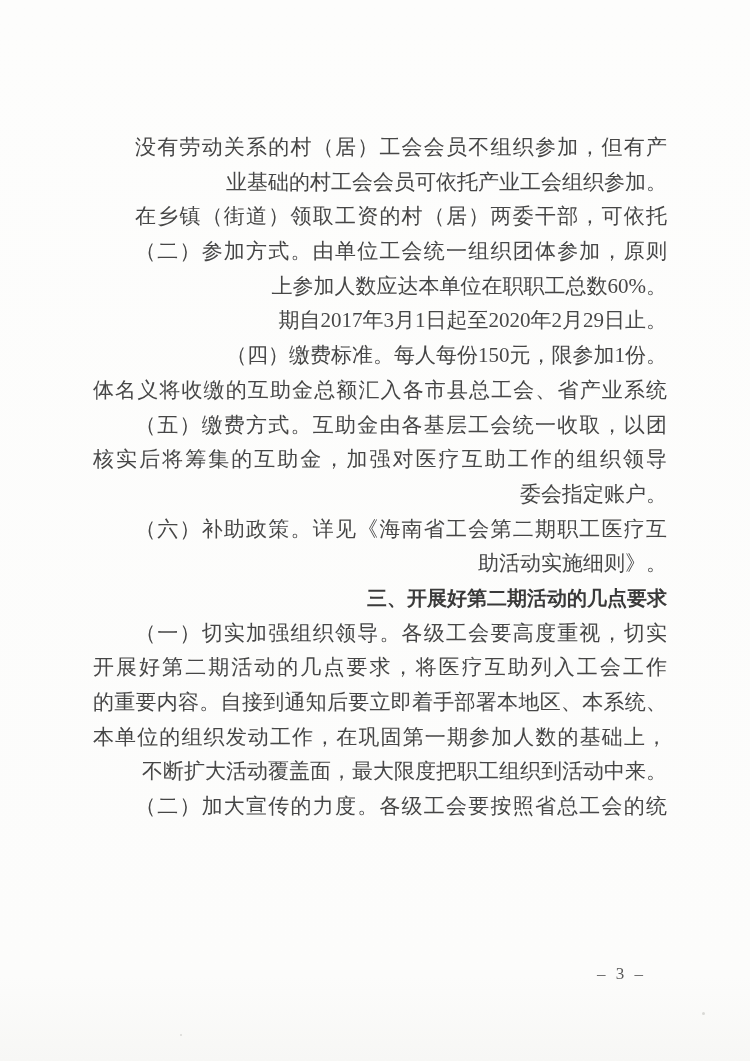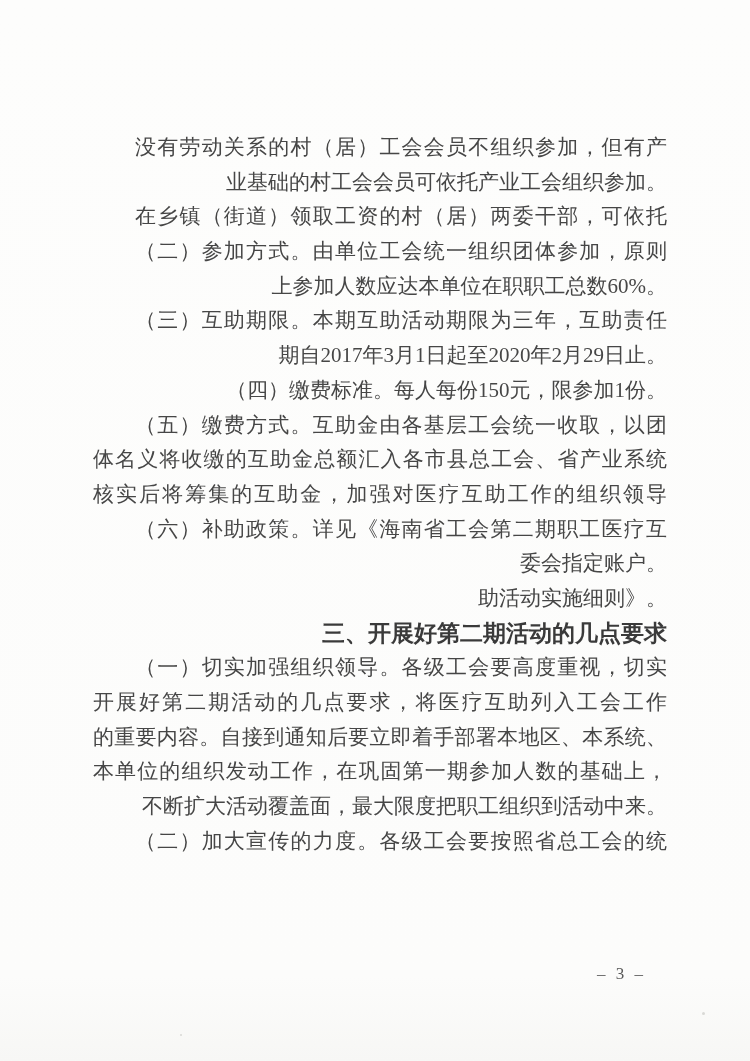--- a/index.html
+++ b/index.html
@@ -40,21 +40,21 @@
     text-justify: inter-character;
     overflow: hidden;
   }
   .line.indent {
     padding-left: 42px;
   }
   .line.heading {
     font-family: "Liberation Sans", "DejaVu Sans", sans-serif;
     font-weight: 700;
     color: #3a3a3a;
-    font-size: 23px;
+    font-size: 20px;
   }
   .page-number {
     position: absolute;
     top: 964px;
     right: 104px;
     font-size: 17px;
     letter-spacing: 3px;
     color: #5a5a5a;
     font-family: "Liberation Serif", "DejaVu Serif", serif;
   }
@@ -70,28 +70,27 @@
 <body>
 
 <div class="scan-page">
 
   <div class="doc-body">
     <div class="line indent fill">没有劳动关系的村（居）工会会员不组织参加，但有产</div>
     <div class="line">业基础的村工会会员可依托产业工会组织参加。</div>
     <div class="line indent fill">在乡镇（街道）领取工资的村（居）两委干部，可依托</div>
     <div class="line indent fill">（二）参加方式。由单位工会统一组织团体参加，原则</div>
     <div class="line">上参加人数应达本单位在职职工总数60%。</div>
-    <div class="line indent fill">（三）互助期限。本期互助活动期限为三年，互助责任</div>
     <div class="line">期自2017年3月1日起至2020年2月29日止。</div>
     <div class="line indent">（四）缴费标准。每人每份150元，限参加1份。</div>
+    <div class="line fill">体名义将收缴的互助金总额汇入各市县总工会、省产业系统</div>
     <div class="line indent fill">（五）缴费方式。互助金由各基层工会统一收取，以团</div>
-    <div class="line fill">体名义将收缴的互助金总额汇入各市县总工会、省产业系统</div>
     <div class="line fill">核实后将筹集的互助金，加强对医疗互助工作的组织领导</div>
+    <div class="line">委会指定账户。</div>
     <div class="line indent fill">（六）补助政策。详见《海南省工会第二期职工医疗互</div>
-    <div class="line">委会指定账户。</div>
     <div class="line">助活动实施细则》。</div>
     <div class="line indent heading">三、开展好第二期活动的几点要求</div>
     <div class="line indent fill">（一）切实加强组织领导。各级工会要高度重视，切实</div>
     <div class="line fill">开展好第二期活动的几点要求，将医疗互助列入工会工作</div>
     <div class="line fill">的重要内容。自接到通知后要立即着手部署本地区、本系统、</div>
     <div class="line fill">本单位的组织发动工作，在巩固第一期参加人数的基础上，</div>
     <div class="line">不断扩大活动覆盖面，最大限度把职工组织到活动中来。</div>
     <div class="line indent fill">（二）加大宣传的力度。各级工会要按照省总工会的统</div>
   </div>
 

